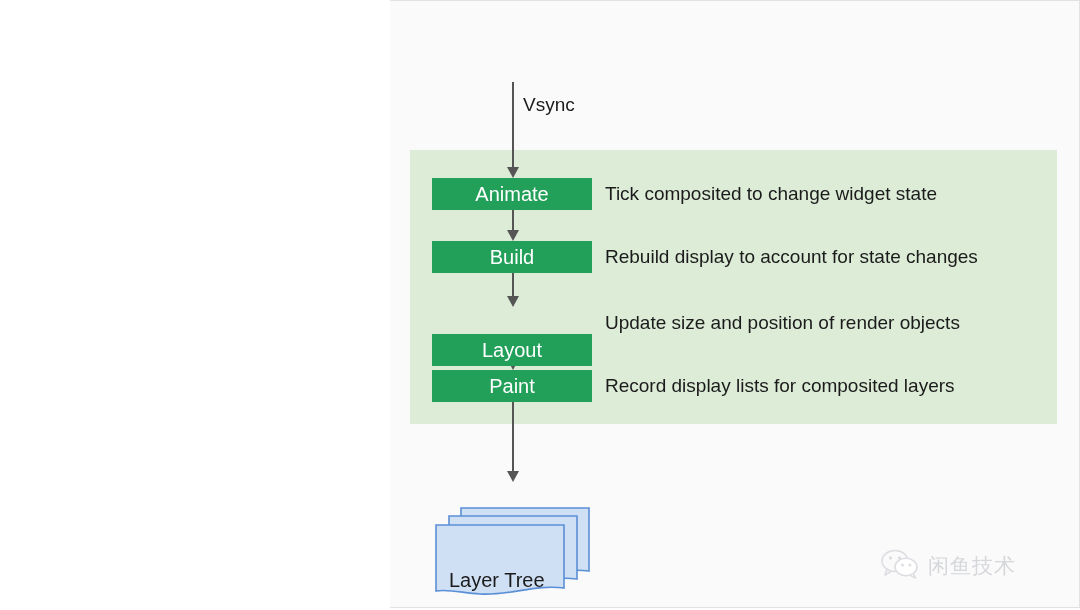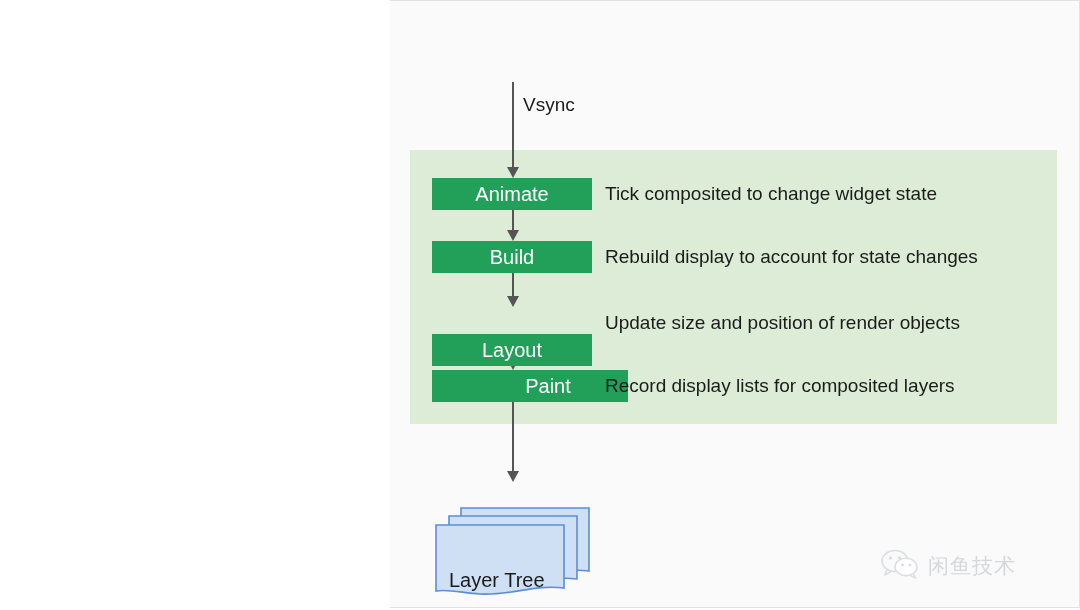--- a/index.html
+++ b/index.html
@@ -68,21 +68,21 @@
     left: 432px;
     top: 50px;
     background: #4285f0;
   }
   .green-box {
     background: #22a05a;
   }
   .stage-animate { left: 432px; top: 178px; }
   .stage-build   { left: 432px; top: 241px; }
   .stage-layout  { left: 432px; top: 310px; margin-top: 24px; }
-  .stage-paint   { left: 432px; top: 370px; padding-left: 36px; }
+  .stage-paint   { left: 432px; top: 370px; }
 
   
   .green-panel {
     position: absolute;
     left: 410px;
     top: 150px;
     width: 647px;
     height: 274px;
     background: #dcecd7;
     z-index: 1;

